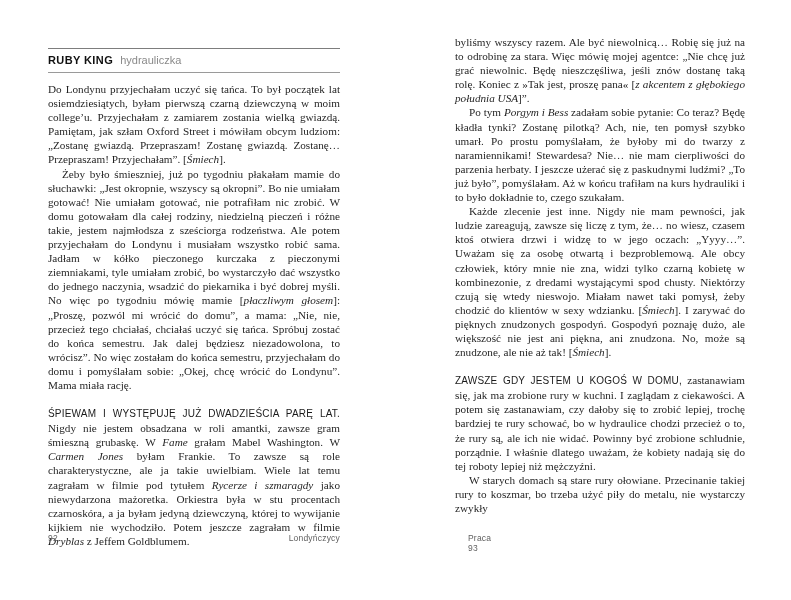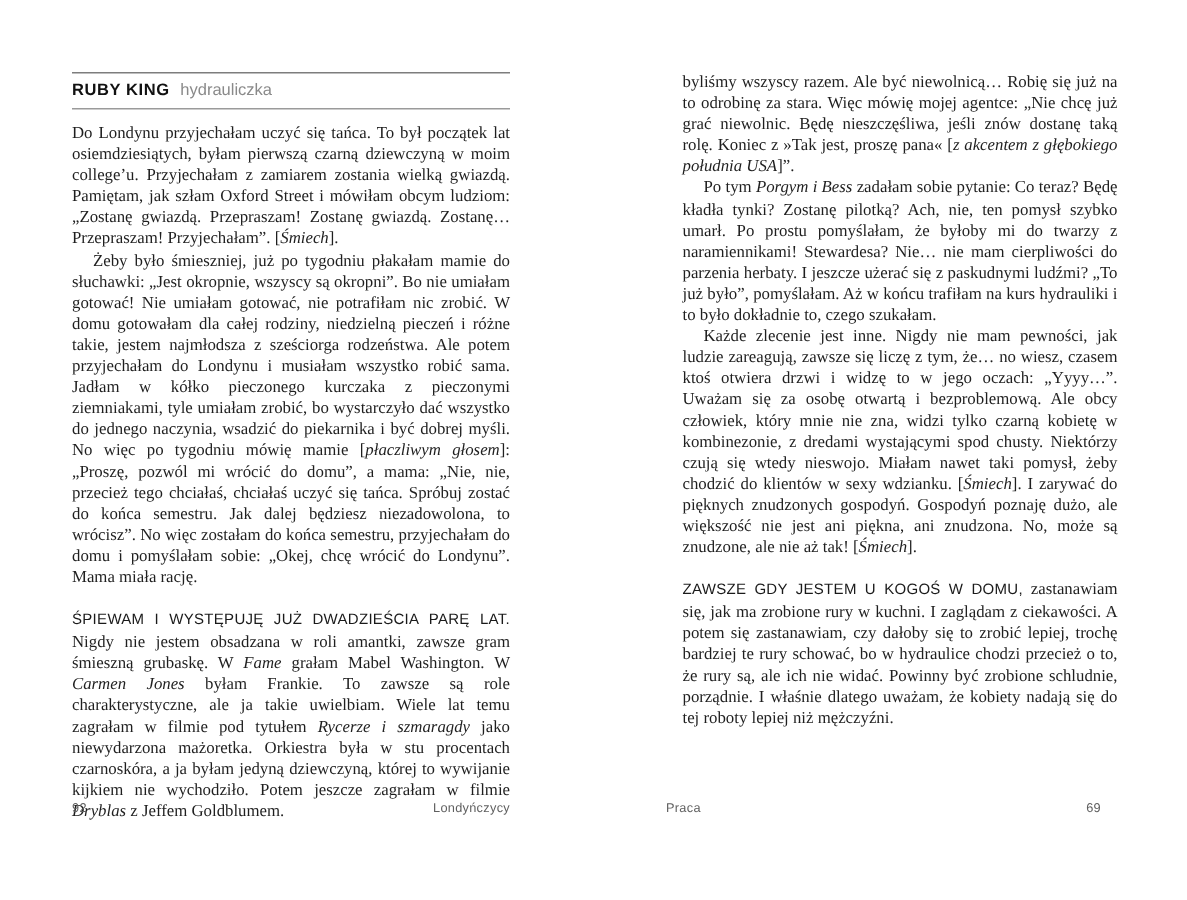--- a/index.html
+++ b/index.html
@@ -6,21 +6,21 @@
   body {
     width: 791px; height: 600px;
     background: #ffffff;
     font-family: "Liberation Serif", "DejaVu Serif", serif;
     overflow: hidden;
   }
   .spread { position: relative; width: 791px; height: 480px; background: #ffffff; }
 
   .page { position: absolute; }
   .page-left  { left: 48px;  top: 48px;  width: 292px; }
-  .page-right { left: 455px; top: 48px;  width: 290px; }
+  .page-right { left: 455px; top: 35px;  width: 290px; }
 
   .chapter-header {
     border-top: 1px solid #7d7d7d;
     border-bottom: 1px solid #9a9a9a;
     padding: 5px 0 6px 0;
     margin-bottom: 9px;
     font-family: "Liberation Sans", "DejaVu Sans", sans-serif;
     font-size: 11px;
     line-height: 12px;
     color: #111111;
@@ -52,21 +52,21 @@
     position: absolute;
     top: 533px;
     display: flex;
     justify-content: space-between;
     font-family: "Liberation Sans", "DejaVu Sans", sans-serif;
     font-size: 8.5px;
     color: #5f5f5f;
     letter-spacing: 0.2px;
   }
   .footer-left  { left: 48px;  width: 292px; align-items: flex-end; }
-  .footer-right { left: 444px; width: 290px; }
+  .footer-right { left: 468px; width: 290px; flex-direction: column; }
 </style>
 </head>
 <body>
 
 <div class="spread">
 
   <div class="page page-left">
     <div class="chapter-header">
       <span class="speaker-name">RUBY KING</span>
       <span class="speaker-role">hydrauliczka</span>
@@ -77,26 +77,27 @@
         <p class="para opener"><span class="run-caps">ŚPIEWAM I WYSTĘPUJĘ JUŻ DWADZIEŚCIA PARĘ LAT.</span><span> Nigdy nie jestem obsadzana w roli amantki, zawsze gram śmieszną grubaskę. W </span><span class="run-italic">Fame</span><span> grałam Mabel Washington. W </span><span class="run-italic">Carmen Jones</span><span> byłam Frankie. To zawsze są role charakterystyczne, ale ja takie uwielbiam. Wiele lat temu zagrałam w filmie pod tytułem </span><span class="run-italic">Rycerze i szmaragdy</span><span> jako niewydarzona mażoretka. Orkiestra była w stu procentach czarnoskóra, a ja byłam jedyną dziewczyną, której to wywijanie kijkiem nie wychodziło. Potem jeszcze zagrałam w filmie </span><span class="run-italic">Dryblas</span><span> z Jeffem Goldblumem.</span></p>
       </div>
   </div>
 
   <div class="page page-right">
     <div class="body-text">
         <p class="para plain"><span>byliśmy wszyscy razem. Ale być niewolnicą… Robię się już na to odrobinę za stara. Więc mówię mojej agentce: „Nie chcę już grać niewolnic. Będę nieszczęśliwa, jeśli znów dostanę taką rolę. Koniec z »Tak jest, proszę pana« [</span><span class="run-italic">z akcentem z głębokiego południa USA</span><span>]”.</span></p>
         <p class="para indent"><span>Po tym </span><span class="run-italic">Porgym i Bess</span><span> zadałam sobie pytanie: Co teraz? Będę kładła tynki? Zostanę pilotką? Ach, nie, ten pomysł szybko umarł. Po prostu pomyślałam, że byłoby mi do twarzy z naramiennikami! Stewardesa? Nie… nie mam cierpliwości do parzenia herbaty. I jeszcze użerać się z paskudnymi ludźmi? „To już było”, pomyślałam. Aż w końcu trafiłam na kurs hydrauliki i to było dokładnie to, czego szukałam.</span></p>
         <p class="para indent"><span>Każde zlecenie jest inne. Nigdy nie mam pewności, jak ludzie zareagują, zawsze się liczę z tym, że… no wiesz, czasem ktoś otwiera drzwi i widzę to w jego oczach: „Yyyy…”. Uważam się za osobę otwartą i bezproblemową. Ale obcy człowiek, który mnie nie zna, widzi tylko czarną kobietę w kombinezonie, z dredami wystającymi spod chusty. Niektórzy czują się wtedy nieswojo. Miałam nawet taki pomysł, żeby chodzić do klientów w sexy wdzianku. [</span><span class="run-italic">Śmiech</span><span>]. I zarywać do pięknych znudzonych gospodyń. Gospodyń poznaję dużo, ale większość nie jest ani piękna, ani znudzona. No, może są znudzone, ale nie aż tak! [</span><span class="run-italic">Śmiech</span><span>].</span></p>
         <p class="para opener"><span class="run-caps">ZAWSZE GDY JESTEM U KOGOŚ W DOMU,</span><span> zastanawiam się, jak ma zrobione rury w kuchni. I zaglądam z ciekawości. A potem się zastanawiam, czy dałoby się to zrobić lepiej, trochę bardziej te rury schować, bo w hydraulice chodzi przecież o to, że rury są, ale ich nie widać. Powinny być zrobione schludnie, porządnie. I właśnie dlatego uważam, że kobiety nadają się do tej roboty lepiej niż mężczyźni.</span></p>
+        <p class="para indent"><span>W starych domach są stare rury ołowiane. Przecinanie takiej rury to koszmar, bo trzeba użyć piły do metalu, nie wystarczy zwykły</span></p>
       </div>
   </div>
 
   <div class="page-footer footer-left">
     <span>92</span>
     <span>Londyńczycy</span>
   </div>
 
   <div class="page-footer footer-right">
     <span>Praca</span>
-    <span>69</span>
+    <span>93</span>
   </div>
 
 </div>
 
 </body></html>

